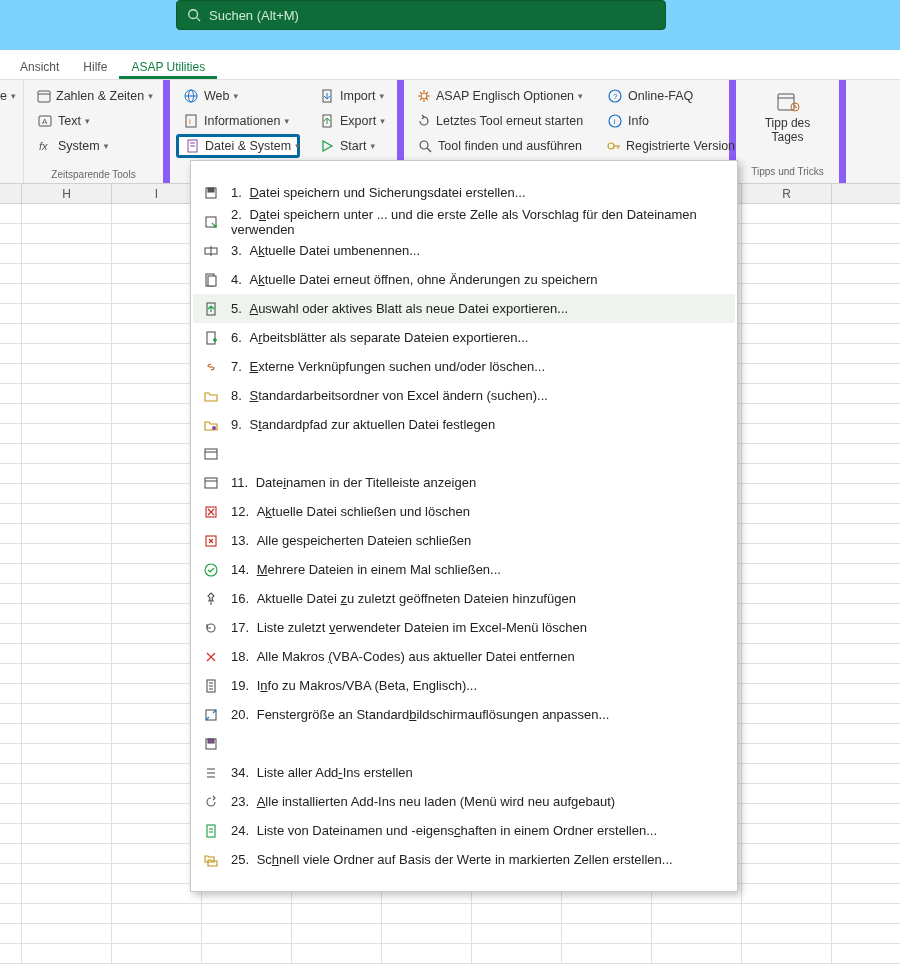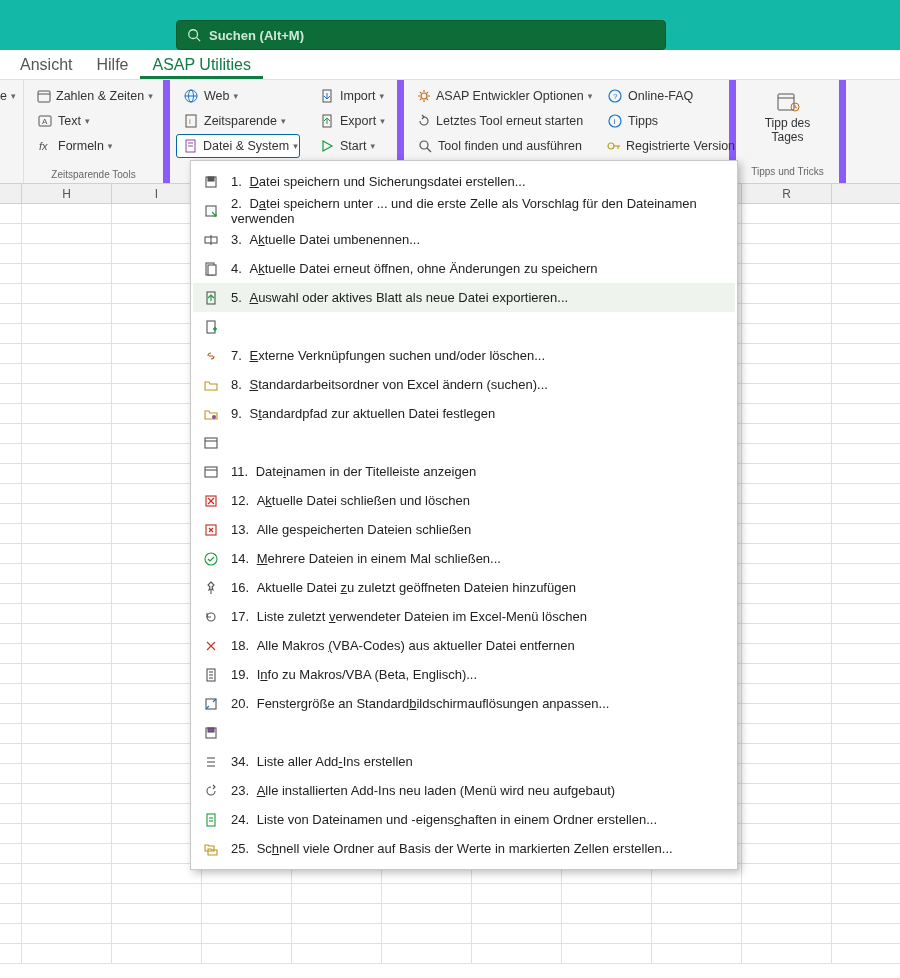--- a/index.html
+++ b/index.html
@@ -6,25 +6,24 @@
   body {
     font-family: "Segoe UI", Arial, sans-serif;
     font-size: 13px;
     width: 900px;
     height: 978px;
     overflow: hidden;
     background: #fff;
   }
   .titlebar {
     height: 50px;
-    background: #14b8a6;
+    background: #7dd3fc;
     display: flex;
-    align-items: flex-end;
+    align-items: flex-start;
     padding-left: 176px;
-    font-weight: bold;
   }
   .searchbox {
     background: #0e6c38;
     border: 1px solid #0a5a2e;
     border-radius: 4px;
     height: 30px;
     width: 490px;
     display: flex;
     align-items: center;
     padding: 0 10px;
@@ -35,21 +34,21 @@
   .tabbar {
     height: 30px;
     background: #fff;
     display: flex;
     align-items: flex-end;
     padding-left: 8px;
     border-bottom: 1px solid #e0e0e0;
   }
   .tab {
     padding: 6px 12px 5px 12px;
-    font-size: 16px;
+    font-size: 12px;
     color: #555;
     cursor: pointer;
   }
   .tab.active {
     color: #107c41;
     border-bottom: 3px solid #107c41;
     padding-bottom: 2px;
     font-weight: 400;
   }
   .ribbon {
@@ -79,21 +78,21 @@
     height: 24px;
     padding: 0 6px;
     font-size: 12.5px;
     color: #333;
     cursor: pointer;
     white-space: nowrap;
     border-radius: 3px;
   }
   .ribbon-btn.active {
     background: #fff;
-    border: 1px solid #0369a1;
+    border: 3px solid #0369a1;
   }
   .ribbon-btn .icon-slot {
     width: 18px;
     height: 18px;
     margin-right: 4px;
     display: flex;
     align-items: center;
     justify-content: center;
   }
   .chev {
@@ -152,21 +151,21 @@
     border-right: 1px solid #e0e0e0;
   }
   .dropdown {
     position: absolute;
     left: 190px;
     top: 160px;
     width: 548px;
     background: #fff;
     border: 1px solid #c8c8c8;
     box-shadow: 3px 3px 8px rgba(0,0,0,0.25);
-    padding: 6px 2px;
+    padding: 17px 2px;
   }
   .dd-item {
     display: flex;
     align-items: center;
     height: 29px;
     padding: 0 8px;
     font-size: 13px;
     color: #222;
     cursor: pointer;
   }
@@ -239,21 +238,21 @@
         </span>
         <span>Text</span>
           <span class="chev">▾</span>
       </div>
       <div class="ribbon-btn">
         <span class="icon-slot">
           <svg width="16" height="16" viewBox="0 0 16 16">
               <text x="2" y="12" font-size="11" font-style="italic" fill="#555">fx</text>
             </svg>
         </span>
-        <span>Formeln</span>
+        <span>System</span>
           <span class="chev">▾</span>
       </div>
     </div>
     <div class="group-label">Zeitsparende Tools</div>
   </div>
 
   <div class="ribbon-group" style="width:136px;border-right:none;">
     <div class="ribbon-btns">
       <div class="ribbon-btn">
         <span class="icon-slot">
@@ -266,21 +265,21 @@
         <span>Web</span>
           <span class="chev">▾</span>
       </div>
       <div class="ribbon-btn">
         <span class="icon-slot">
           <svg width="16" height="16" viewBox="0 0 16 16" fill="none" stroke="#555" stroke-width="1">
               <rect x="3" y="2" width="10" height="12"></rect>
               <text x="6" y="11" font-size="8" fill="#c06a1a" stroke="none">i</text>
             </svg>
         </span>
-        <span>Zeitsparende</span>
+        <span>Informationen</span>
           <span class="chev">▾</span>
       </div>
       <div class="ribbon-btn active">
         <span class="icon-slot">
           <svg width="16" height="16" viewBox="0 0 16 16" fill="none" stroke="#8a4aa0" stroke-width="1">
               <rect x="3" y="2" width="9" height="12"></rect>
               <line x1="5" y1="5" x2="10" y2="5"></line>
               <line x1="5" y1="8" x2="10" y2="8"></line>
             </svg>
         </span>
@@ -328,21 +327,21 @@
 
   <div class="ribbon-group" style="width:190px;border-right:none;">
     <div class="ribbon-btns">
       <div class="ribbon-btn">
         <span class="icon-slot">
           <svg width="16" height="16" viewBox="0 0 16 16" fill="none" stroke="#c06a1a" stroke-width="1.2">
               <circle cx="8" cy="8" r="3"></circle>
               <path d="M8 2v2M8 12v2M2 8h2M12 8h2M4 4l1.4 1.4M10.6 10.6L12 12M12 4l-1.4 1.4M5.4 10.6L4 12"></path>
             </svg>
         </span>
-        <span>ASAP Entwickler Optionen</span>
+        <span>ASAP Englisch Optionen</span>
           <span class="chev">▾</span>
       </div>
       <div class="ribbon-btn">
         <span class="icon-slot">
           <svg width="16" height="16" viewBox="0 0 16 16" fill="none" stroke="#555" stroke-width="1.2">
               <path d="M4 8 A4 4 0 1 0 8 4"></path>
               <path d="M6 2 L8 4 L6 6"></path>
             </svg>
         </span>
         <span>Letztes Tool erneut starten</span>
@@ -371,21 +370,21 @@
         </span>
         <span>Online-FAQ</span>
       </div>
       <div class="ribbon-btn">
         <span class="icon-slot">
           <svg width="16" height="16" viewBox="0 0 16 16" fill="none" stroke="#1a73c7" stroke-width="1.2">
               <circle cx="8" cy="8" r="6"></circle>
               <text x="6.5" y="11" font-size="8" fill="#1a73c7" stroke="none">i</text>
             </svg>
         </span>
-        <span>Tipps</span>
+        <span>Info</span>
       </div>
       <div class="ribbon-btn">
         <span class="icon-slot">
           <svg width="16" height="16" viewBox="0 0 16 16" fill="none" stroke="#c0a020" stroke-width="1.2">
               <circle cx="5" cy="8" r="3"></circle>
               <line x1="8" y1="8" x2="14" y2="8"></line>
               <line x1="12" y1="8" x2="12" y2="11"></line>
             </svg>
         </span>
         <span>Registrierte Version</span>
@@ -931,20 +930,21 @@
       </span>
       <span><span class="num">5. </span><span class="und">A</span>uswahl oder aktives Blatt als neue Datei exportieren...</span>
     </div>
     <div class="dd-item">
       <span class="icon-slot">
         <svg width="16" height="16" viewBox="0 0 16 16" fill="none" stroke-width="1.1" stroke="#555">
           <rect x="4" y="2" width="8" height="12"></rect>
           <path d="M10 10h4M12 8v4" stroke="#1a9c40" stroke-width="1.5"></path>
         </svg>
       </span>
+      <span><span class="num">6. </span>A<span class="und">r</span>beitsblätter als separate Dateien exportieren...</span>
     </div>
     <div class="dd-item">
       <span class="icon-slot">
         <svg width="16" height="16" viewBox="0 0 16 16" fill="none" stroke-width="1.1" stroke="#c05a1a">
           <path d="M5 8a3 3 0 013-3h0M11 8a3 3 0 01-3 3h0"></path>
           <line x1="6" y1="8" x2="10" y2="8"></line>
         </svg>
       </span>
       <span><span class="num">7. </span><span class="und">E</span>xterne Verknüpfungen suchen und/oder löschen...</span>
     </div>

